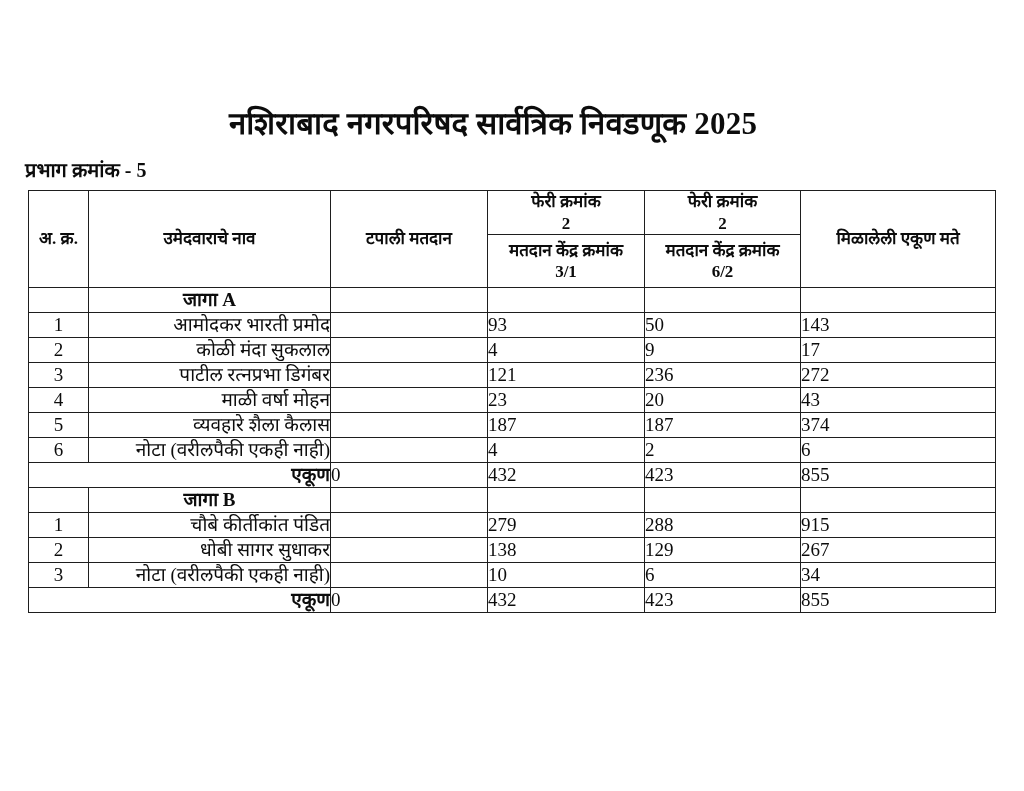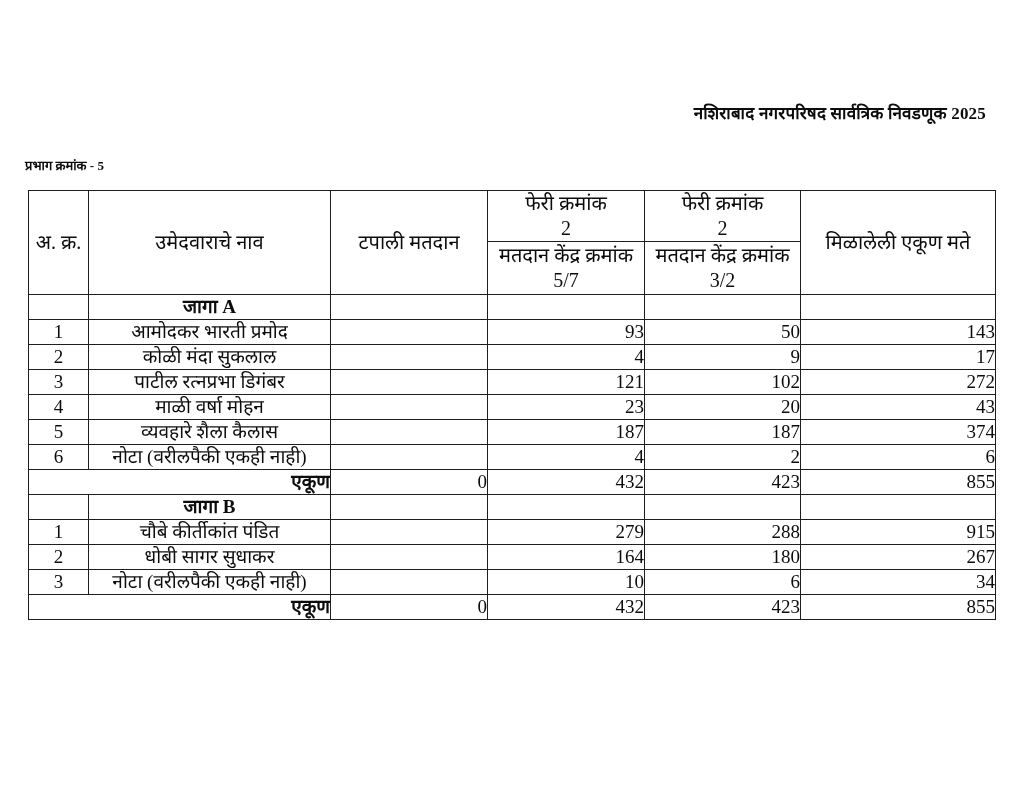--- a/index.html
+++ b/index.html
@@ -12,59 +12,59 @@
     height: 791px;
     position: relative;
     font-family: "Liberation Serif", serif;
     color: #0c0c0c;
   }
   .doc-title {
     position: absolute;
     top: 101px;
     left: 0;
     width: 986px;
-    text-align: right;
-    font-size: 17px;
+    text-align: center;
+    font-size: 31px;
     font-weight: bold;
     letter-spacing: 0.2px;
   }
   .ward-label {
     position: absolute;
     top: 156px;
     left: 25px;
-    font-size: 13px;
+    font-size: 20px;
     font-weight: bold;
   }
   table.results {
     position: absolute;
     top: 190px;
     left: 28px;
     width: 967px;
     border-collapse: collapse;
     table-layout: fixed;
   }
   table.results td {
     border: 1.5px solid #1e1e1e;
     padding: 0;
     overflow: hidden;
     vertical-align: middle;
     font-size: 19px;
     line-height: 1.25;
   }
   tr.hdr-top td, tr.hdr-bottom td {
     text-align: center;
-    font-weight: normal;
-    font-size: 20px;
+    font-weight: bold;
+    font-size: 17px;
   }
   tr.hdr-top td { height: 43px; }
   tr.hdr-bottom td { height: 52px; }
   tr.body-row td { height: 24px; }
   td.sr { text-align: center; }
-  td.name { text-align: center; padding-left: 5px; margin-top: 14px; }
-  td.num { text-align: right; }
+  td.name { text-align: right; padding-left: 5px; margin-top: 14px; }
+  td.num { text-align: left; }
   td.section-cell { text-align: center; font-weight: bold; font-size: 18px; margin-top: 48px; }
   td.total-label-cell {
     text-align: right;
     font-weight: bold;
     padding-right: 3px;
     font-family: Liberation Serif, serif;
   }
   .hdr-line { display: block; }
 </style>
 </head>
@@ -94,25 +94,25 @@
       </td>
       <td>
         <span class="hdr-line">फेरी क्रमांक</span>
         <span class="hdr-line">2</span>
       </td>
       <td rowspan="2">मिळालेली एकूण मते</td>
     </tr>
     <tr class="hdr-bottom">
       <td>
         <span class="hdr-line">मतदान केंद्र क्रमांक</span>
-        <span class="hdr-line">5/7</span>
+        <span class="hdr-line">3/1</span>
       </td>
       <td>
         <span class="hdr-line">मतदान केंद्र क्रमांक</span>
-        <span class="hdr-line">3/2</span>
+        <span class="hdr-line">6/2</span>
       </td>
     </tr>
 
     <tr class="body-row">
       <td></td>
       <td class="section-cell">जागा A</td>
       <td></td>
       <td></td>
       <td></td>
       <td></td>
@@ -132,21 +132,21 @@
       <td class="num"></td>
       <td class="num">4</td>
       <td class="num">9</td>
       <td class="num">17</td>
     </tr>
     <tr class="body-row">
       <td class="sr">3</td>
       <td class="name">पाटील रत्नप्रभा डिगंबर</td>
       <td class="num"></td>
       <td class="num">121</td>
-      <td class="num">102</td>
+      <td class="num">236</td>
       <td class="num">272</td>
     </tr>
     <tr class="body-row">
       <td class="sr">4</td>
       <td class="name">माळी वर्षा मोहन</td>
       <td class="num"></td>
       <td class="num">23</td>
       <td class="num">20</td>
       <td class="num">43</td>
     </tr>
@@ -189,22 +189,22 @@
       <td class="name">चौबे कीर्तीकांत पंडित</td>
       <td class="num"></td>
       <td class="num">279</td>
       <td class="num">288</td>
       <td class="num">915</td>
     </tr>
     <tr class="body-row">
       <td class="sr">2</td>
       <td class="name">धोबी सागर सुधाकर</td>
       <td class="num"></td>
-      <td class="num">164</td>
-      <td class="num">180</td>
+      <td class="num">138</td>
+      <td class="num">129</td>
       <td class="num">267</td>
     </tr>
     <tr class="body-row">
       <td class="sr">3</td>
       <td class="name">नोटा (वरीलपैकी एकही नाही)</td>
       <td class="num"></td>
       <td class="num">10</td>
       <td class="num">6</td>
       <td class="num">34</td>
     </tr>

